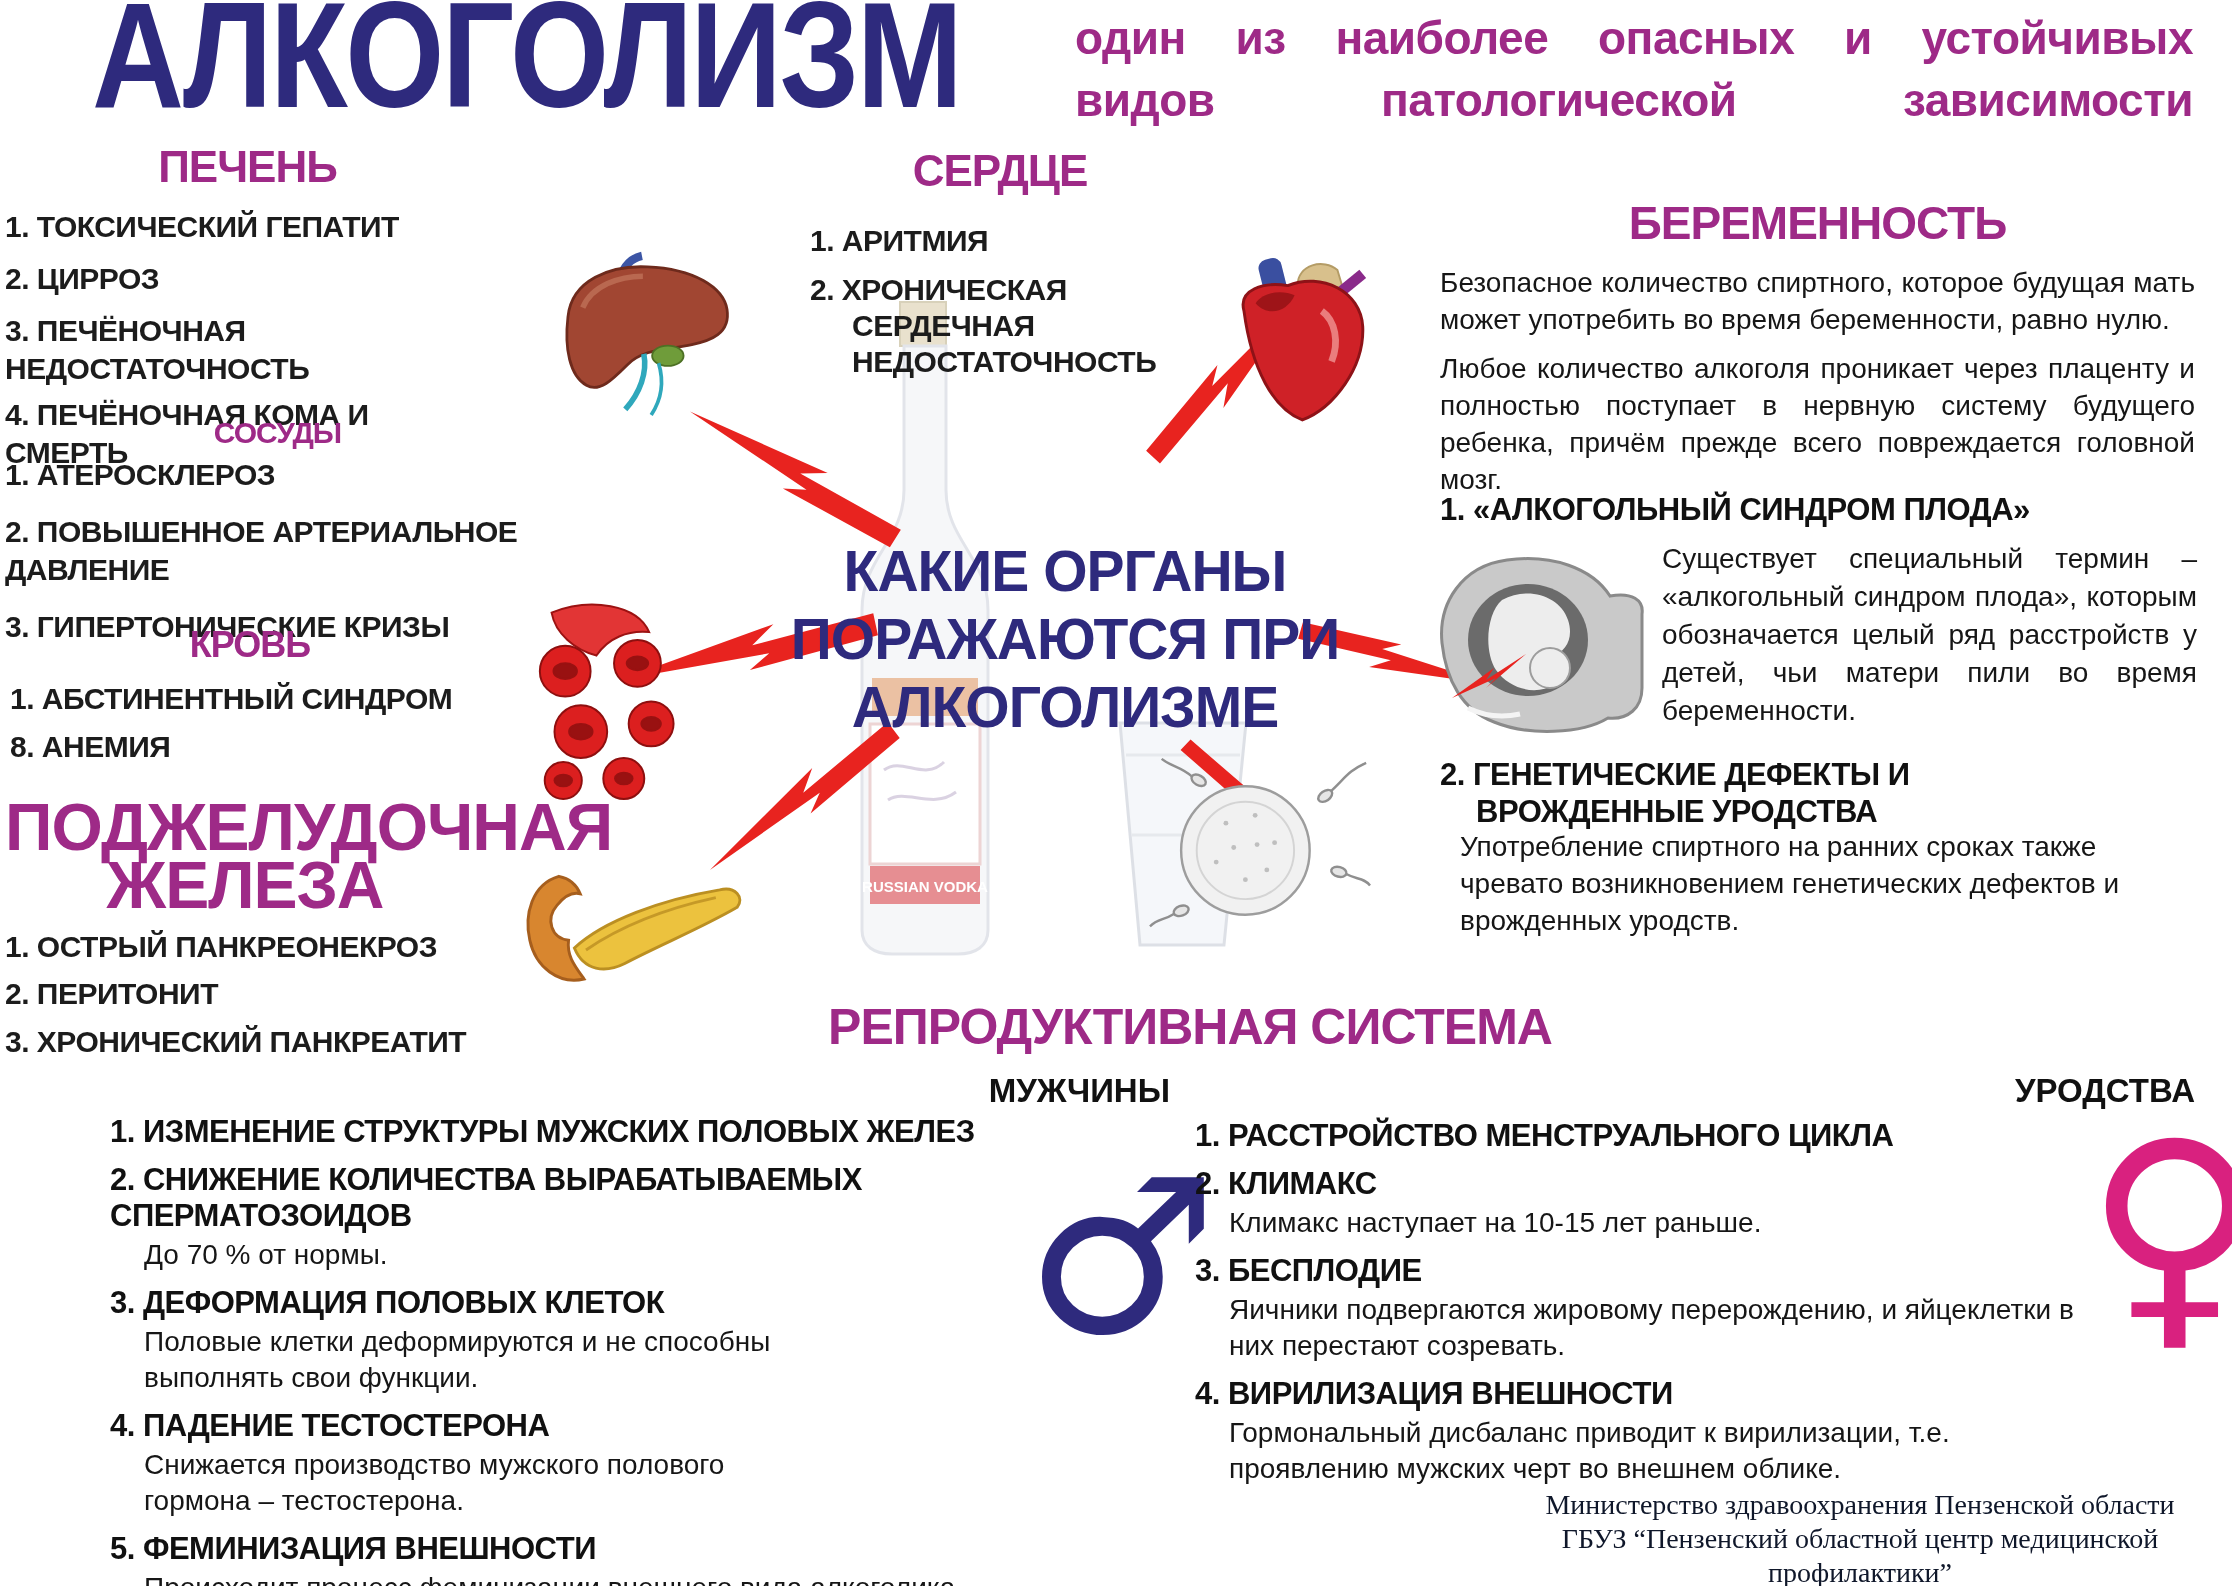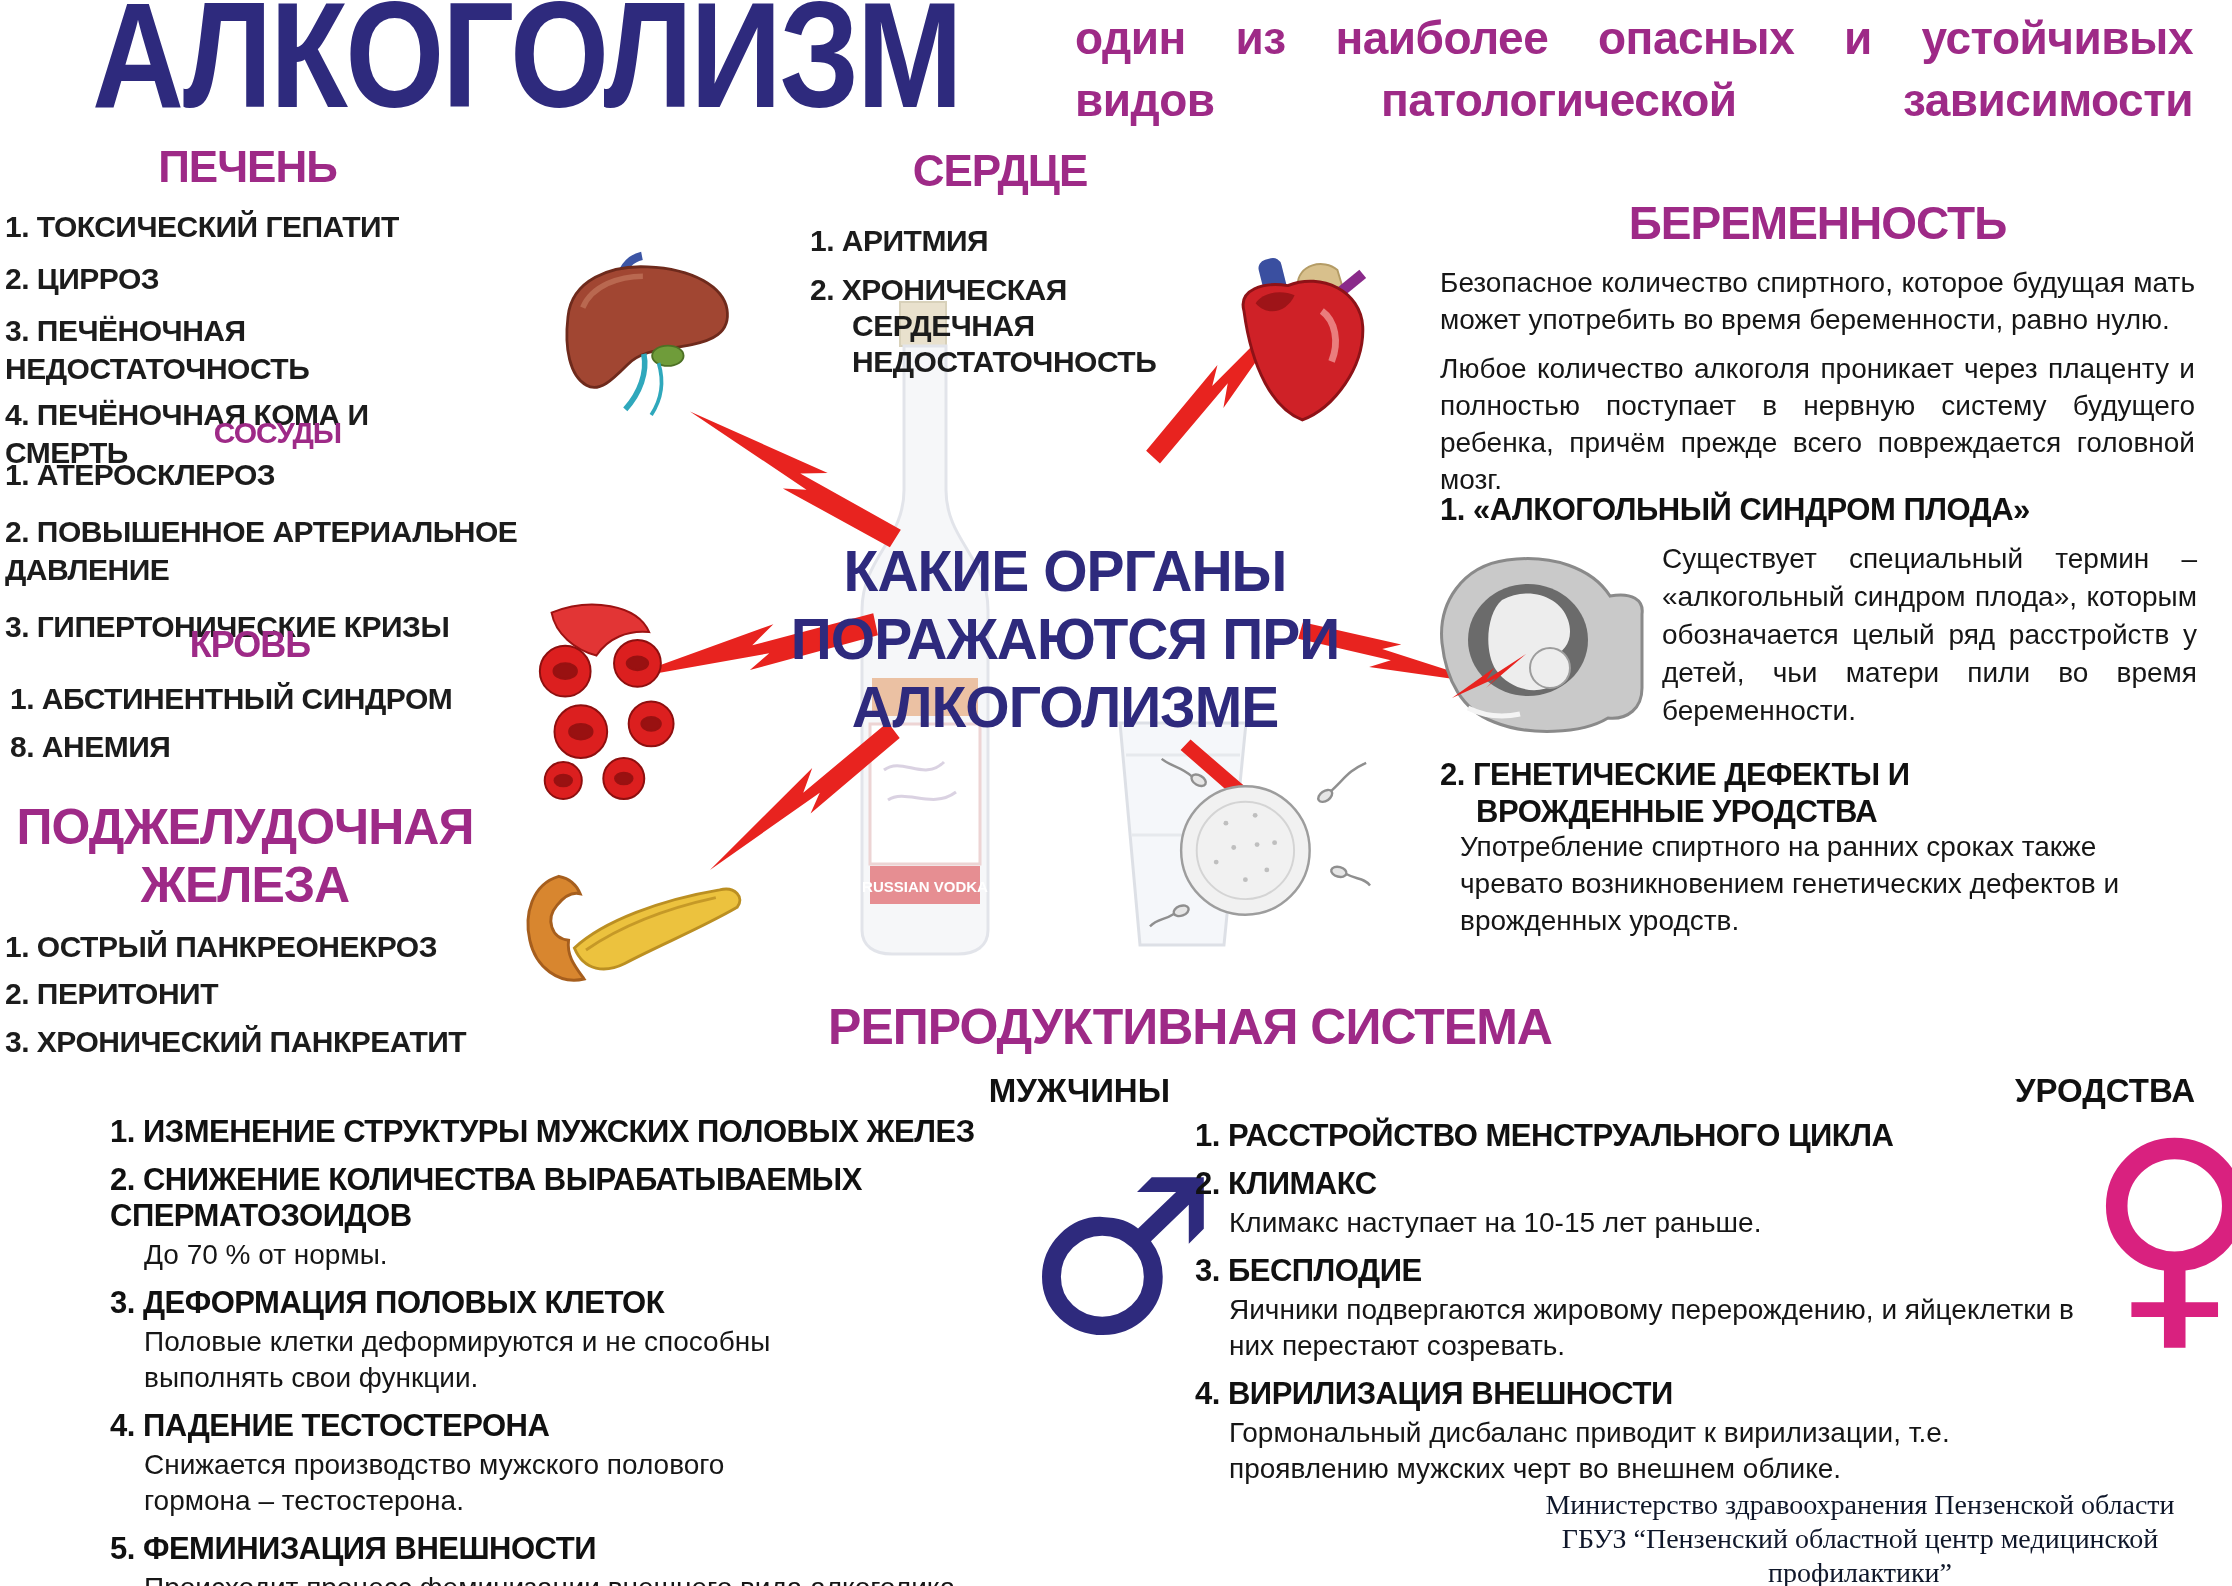--- a/index.html
+++ b/index.html
@@ -157,21 +157,21 @@
 
   <div class="abs" style="left:10px;top:624px;width:480px;z-index:4">
     <div class="sec-h mag" style="font-size:36px;margin-bottom:14px">КРОВЬ</div>
     <div class="olist">
       <div class="oitem" style="margin-bottom:10px">1. АБСТИНЕНТНЫЙ СИНДРОМ</div>
       <div class="oitem">8. АНЕМИЯ</div>
     </div>
   </div>
 
   <div class="abs" style="left:5px;top:798px;width:480px;z-index:4">
-    <div class="sec-h mag" style="font-size:50px;line-height:58px;margin-bottom:14px">ПОДЖЕЛУДОЧНАЯ ЖЕЛЕЗА</div>
+    <div class="sec-h mag" style="font-size:66px;line-height:58px;margin-bottom:14px">ПОДЖЕЛУДОЧНАЯ ЖЕЛЕЗА</div>
     <div class="olist">
       <div class="oitem" style="margin-bottom:9px">1. ОСТРЫЙ ПАНКРЕОНЕКРОЗ</div>
       <div class="oitem" style="margin-bottom:10px">2. ПЕРИТОНИТ</div>
       <div class="oitem">3. ХРОНИЧЕСКИЙ ПАНКРЕАТИТ</div>
     </div>
   </div>
 
   <div class="abs" style="left:810px;top:146px;width:380px;z-index:4">
     <div class="sec-h mag" style="font-size:44px;margin-bottom:26px">СЕРДЦЕ</div>
     <div class="olist">

